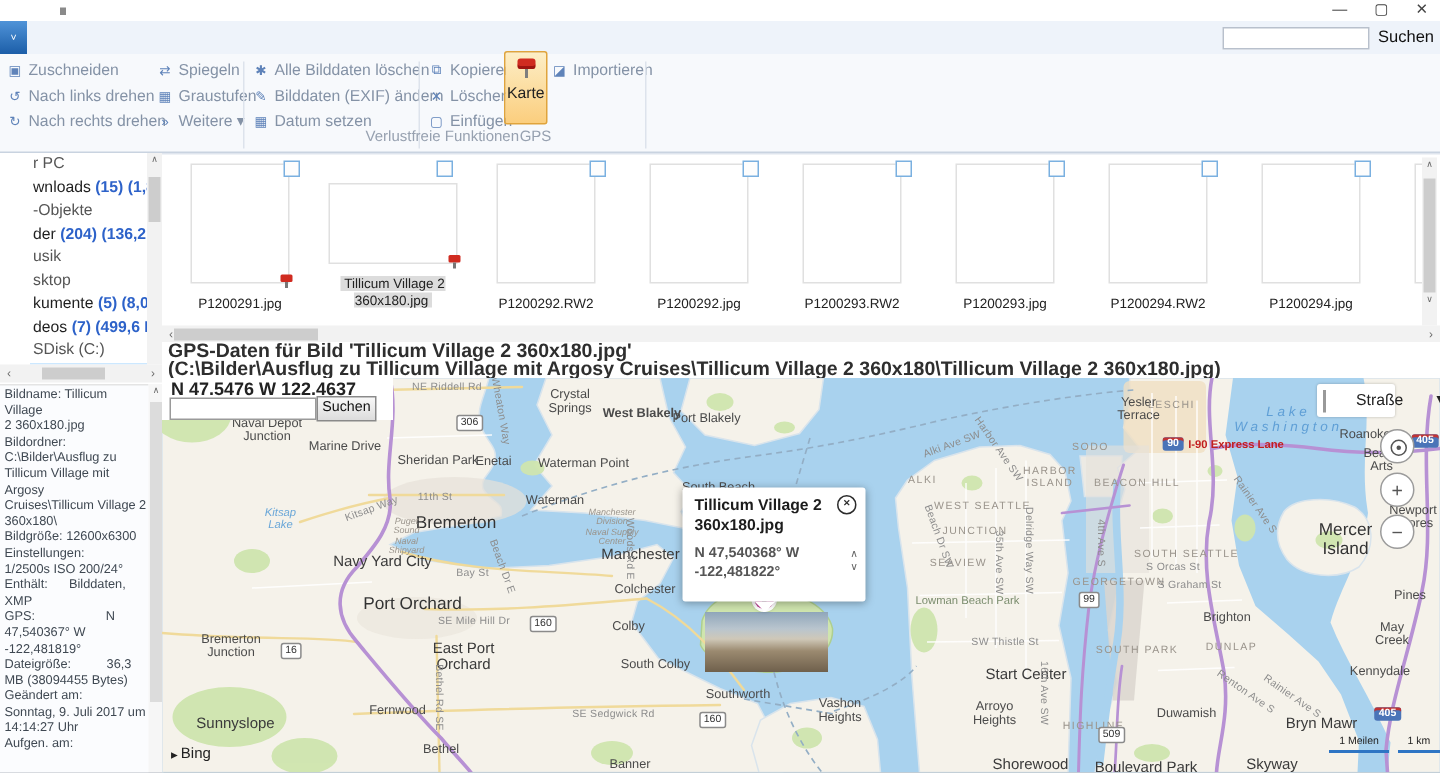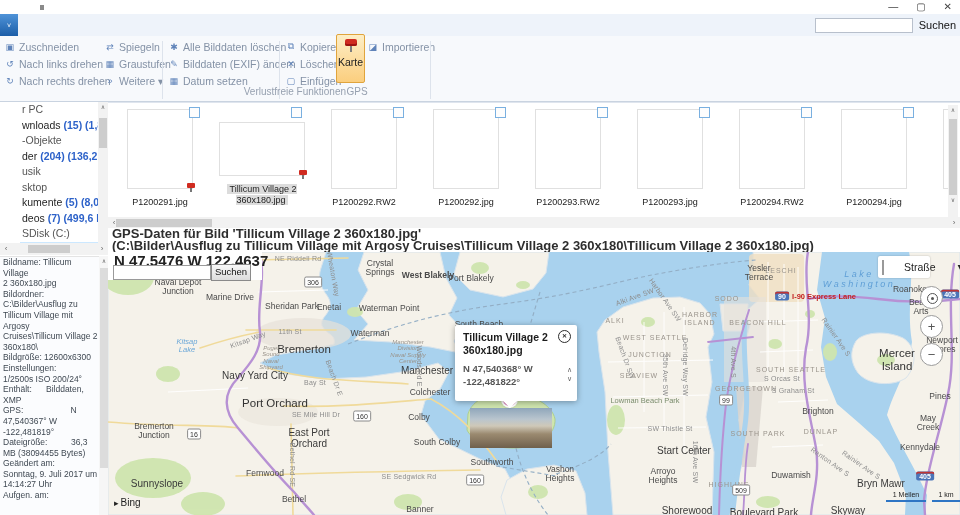--- a/index.html
+++ b/index.html
@@ -112,21 +112,21 @@
              padding:0 2px;line-height:9px;}
   .ml.ishield{font-size:7px;color:#fff;background:#4a74b8;border-radius:2px;padding:0 3px;
               line-height:9px;box-shadow:inset 0 2px 0 #c03434;font-weight:bold;}
   .r90{transform:translate(-50%,-50%) rotate(90deg);}
   .r80{transform:translate(-50%,-50%) rotate(80deg);}
   .r70{transform:translate(-50%,-50%) rotate(70deg);}
   .r55{transform:translate(-50%,-50%) rotate(55deg);}
   .r35{transform:translate(-50%,-50%) rotate(35deg);}
   .rm20{transform:translate(-50%,-50%) rotate(-20deg);}
   .searchbox{position:absolute;left:0;top:0;width:154px;height:28px;background:#fff;z-index:6;}
-  .coords{position:absolute;left:6px;top:0px;font-size:15px;font-weight:bold;color:#222;
+  .coords{position:absolute;left:6px;top:0px;font-size:12px;font-weight:bold;color:#222;
           white-space:nowrap;}
   .mapinput{position:absolute;left:5px;top:13px;width:92px;height:11px;border:1px solid #9a9a9a;
             font-size:9px;}
   .mapsearchbtn{position:absolute;left:103px;top:12px;width:38px;height:15px;
                 background:linear-gradient(#f8f8f8,#dcdcdc);border:1px solid #8a8a8a;
                 font-size:9.5px;color:#111;text-align:center;line-height:14px;z-index:6;}
   .mappano{position:absolute;left:362px;top:156px;width:82px;height:40px;z-index:3;
            background:linear-gradient(180deg,#8fa6ba 0%,#b9c5ce 28%,#cfc8b8 45%,#9b8a70 65%,#6f604c 100%);}
   .mappin{position:absolute;left:395px;top:141px;width:13px;height:13px;border-radius:50%;
           background:#bb3a8e;box-shadow:0 0 0 2px #fff,0 1px 3px rgba(0,0,0,.4);z-index:4;}

